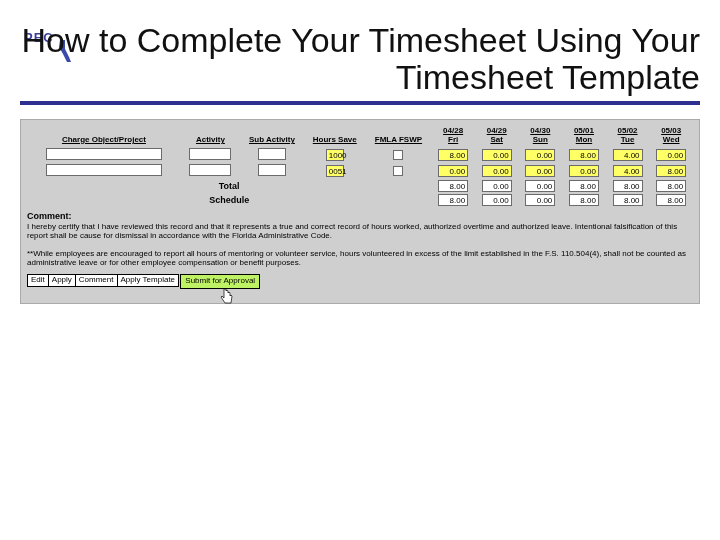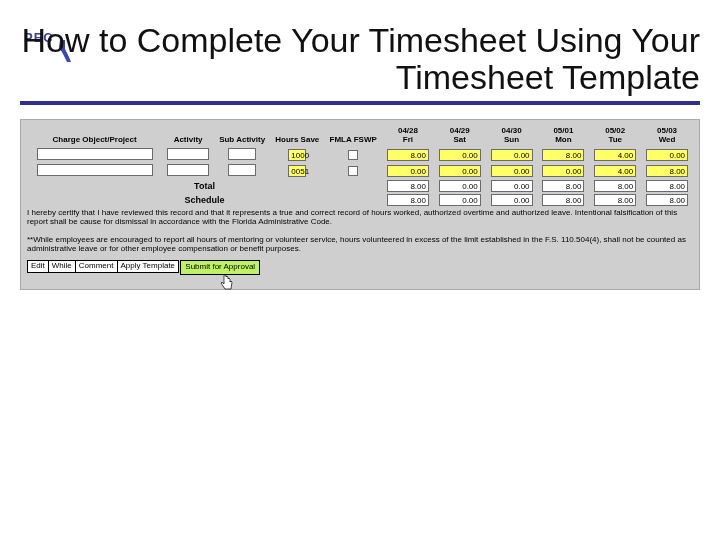--- a/index.html
+++ b/index.html
@@ -72,20 +72,21 @@
     border-collapse: separate;
     border-spacing: 0;
   }
   .shot th {
     font-weight: 700;
     font-size: 8px;
     text-align: center;
     padding: 0 2px 3px 2px;
     vertical-align: bottom;
     line-height: 1.15;
+    text-decoration: underline;
   }
   .shot th.left { text-align: center; }
   .shot td {
     padding: 1px 2px;
     text-align: center;
     vertical-align: middle;
   }
   .cell-input {
     display: inline-block;
     background: #fff;
@@ -97,21 +98,21 @@
     text-align: right;
   }
   .cell-yellow {
     background: #ffff66;
   }
   .cell-blank { background: #fff; }
   .w-co { width: 116px; }
   .w-ac { width: 42px; }
   .w-sa { width: 28px; }
   .w-ht { width: 18px; }
-  .w-dv { width: 42px; }
+  .w-dv { width: 30px; }
   .checkbox {
     display: inline-block;
     width: 10px; height: 10px;
     background: #fff;
     border: 1px solid #6b6b6b;
     vertical-align: middle;
   }
   .tot-label {
     font-weight: 700;
     text-align: right;
@@ -231,26 +232,27 @@
         <td><span class="cell-input w-dv">8.00</span></td>
         <td><span class="cell-input w-dv">0.00</span></td>
         <td><span class="cell-input w-dv">0.00</span></td>
         <td><span class="cell-input w-dv">8.00</span></td>
         <td><span class="cell-input w-dv">8.00</span></td>
         <td><span class="cell-input w-dv">8.00</span></td>
       </tr>
     </tbody>
       </table>
 
+    <div class="comment-label">Comment:</div>
     <div class="cert">I hereby certify that I have reviewed this record and that it represents a true and correct record of hours worked, authorized overtime and authorized leave. Intentional falsification of this report shall be cause for dismissal in accordance with the Florida Administrative Code.</div>
     <div style="height:6px"></div>
     <div class="cert">**While employees are encouraged to report all hours of mentoring or volunteer service, hours volunteered in excess of the limit established in the F.S. 110.504(4), shall not be counted as administrative leave or for other employee compensation or benefit purposes.</div>
 
     <div class="btnrow">
-      <span class="btn">Edit</span><span class="btn">While</span><span class="btn">Comment</span><span class="btn">Apply Template</span>
+      <span class="btn">Edit</span><span class="btn">Apply</span><span class="btn">Comment</span><span class="btn">Apply Template</span>
       <span class="btn btn-submit">
         <span>Submit for Approval</span>
         <svg class="cursor" viewBox="0 0 14 16">
           <path d="M4 1 L4 10 L2 8 L1 9 L5 15 L11 15 L12 8 L11 7 L10 8 L10 5 L9 4 L8 5 L8 3 L7 2 L6 3 L6 1 Z" fill="#fff" stroke="#000" stroke-width="0.7"></path>
         </svg>
       </span>
     </div>
   </div>
 </div>
 

